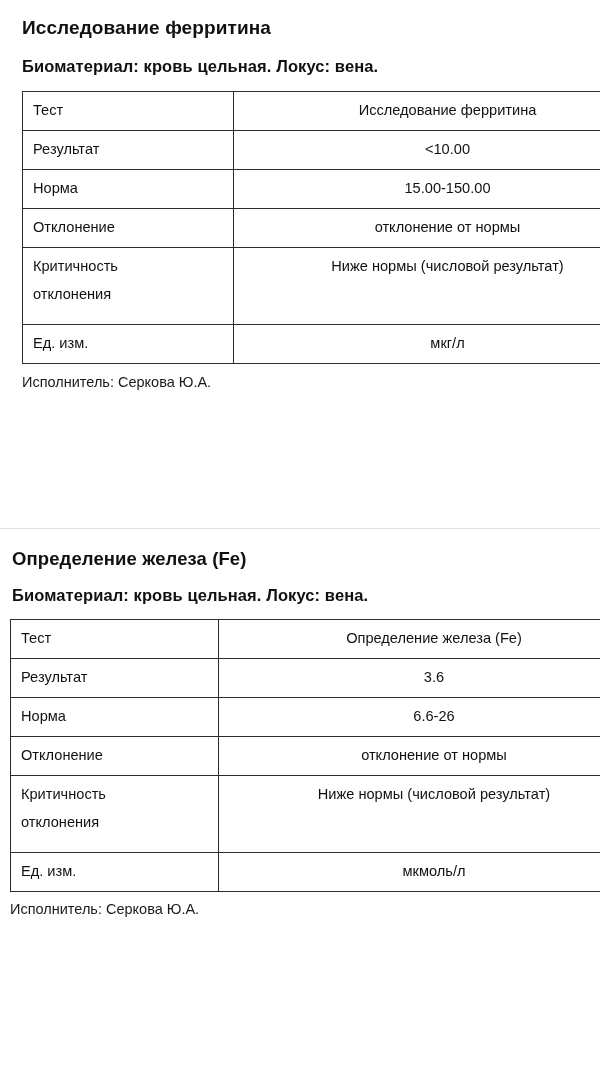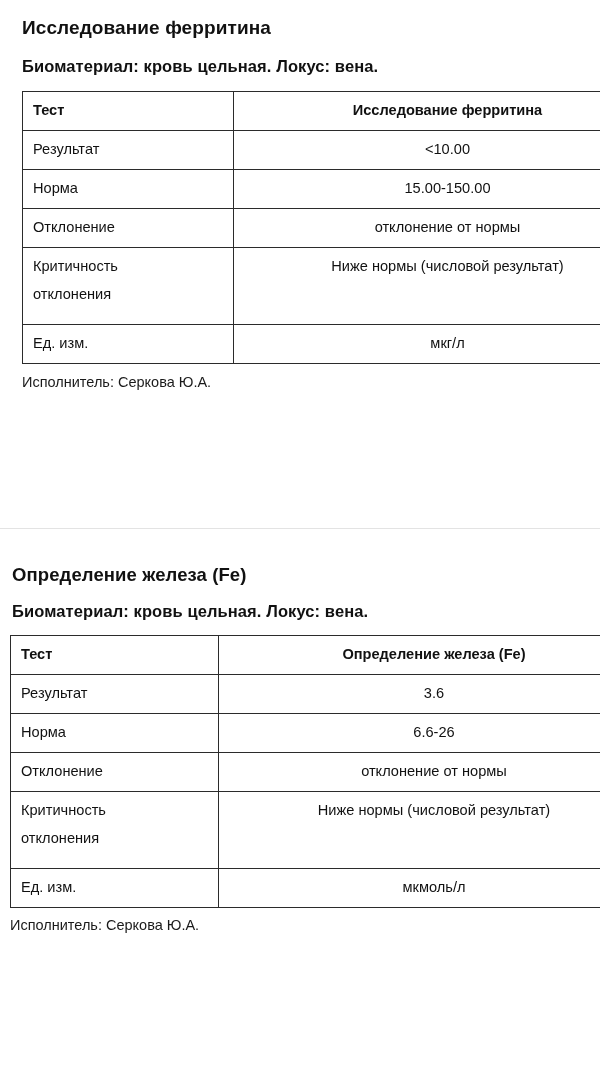--- a/index.html
+++ b/index.html
@@ -58,21 +58,21 @@
     padding: 9px 0 0 22px;
     font-size: 14.5px;
     line-height: 18px;
     color: #1a1a1a;
   }
 
   
   .section-two {
     position: absolute;
     left: 0;
-    top: 544px;
+    top: 528px;
     width: 504px;
   }
   .section-two .section-title {
     margin: 0;
     padding: 19px 0 0 12px;
     font-size: 18.5px;
     font-weight: bold;
     line-height: 23px;
     letter-spacing: 0.1px;
     color: #111111;
@@ -123,21 +123,21 @@
     padding: 9px 10px 10px 10px;
   }
   table.result-table td.label-cell {
     width: 190px;
     text-align: left;
   }
   table.result-table td.value-cell {
     text-align: center;
   }
   table.result-table tr.header-row td {
-    font-weight: bold;
+    font-weight: normal;
     margin-left: 8px;
   }
   table.result-table tr.tall-row td {
     padding-bottom: 20px;
   }
   table.result-table td.label-cell .label-line-2 {
     display: block;
     margin-top: 9px;
   }
 

